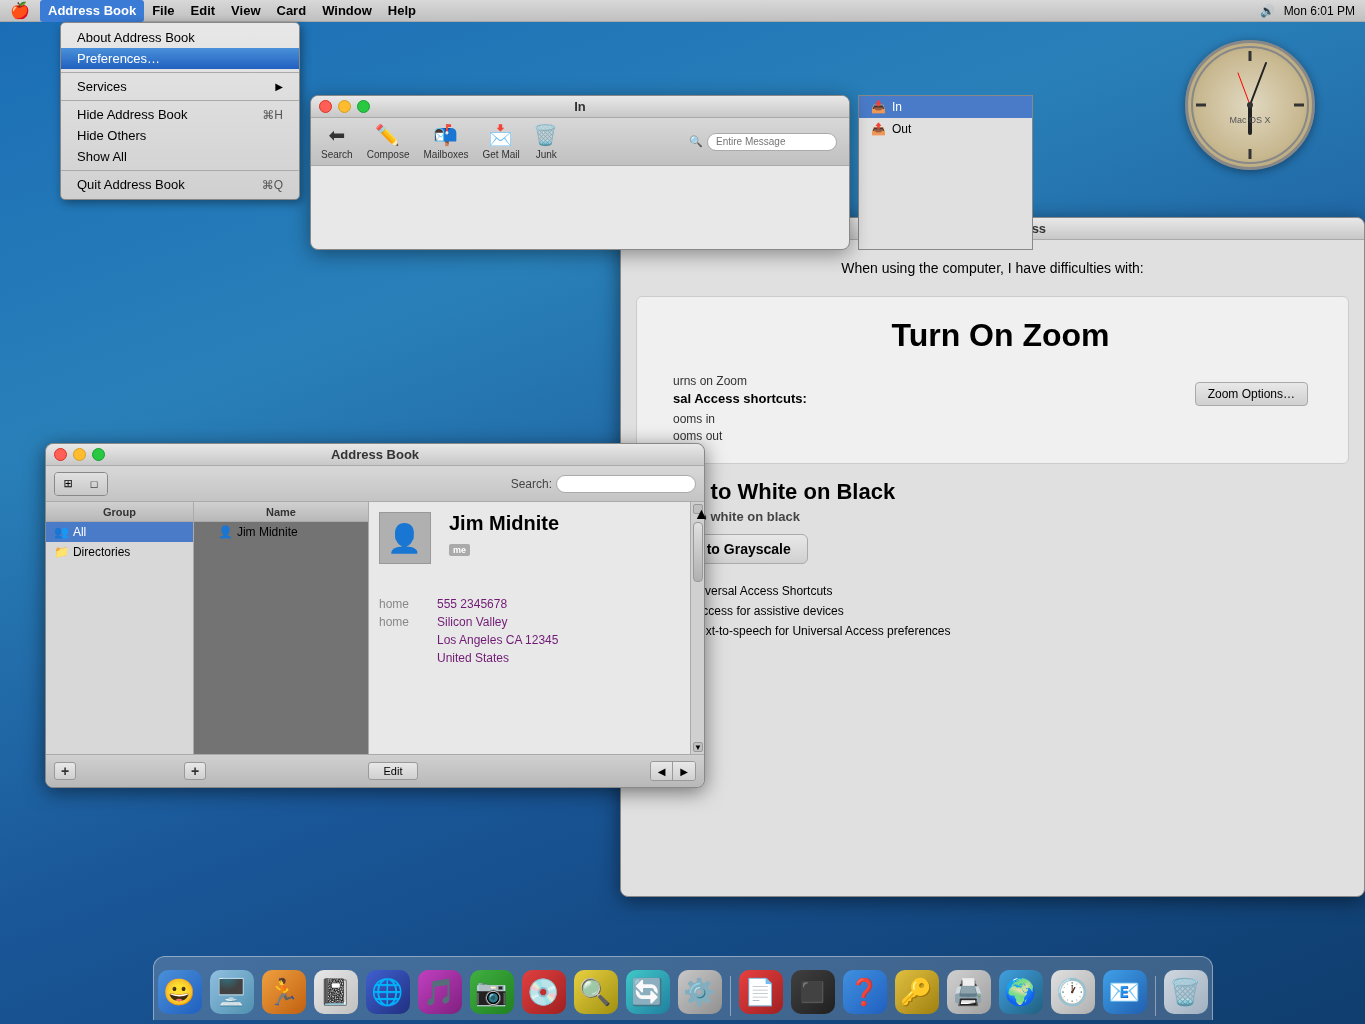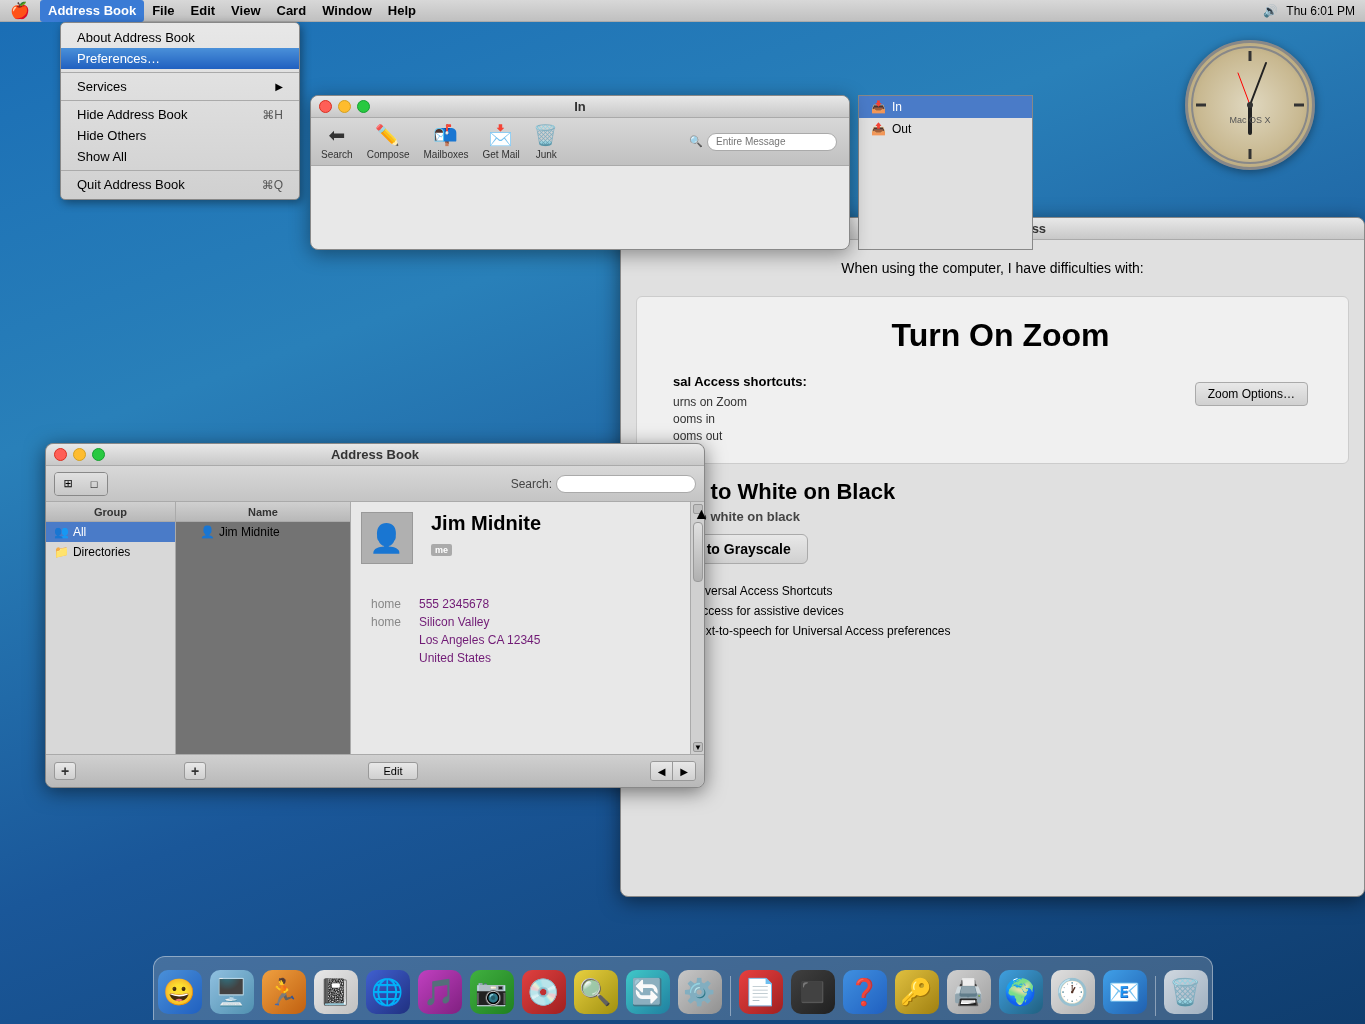--- a/index.html
+++ b/index.html
@@ -183,21 +183,21 @@
       padding: 0 8px;
       font-size: 11px;
       background: white;
     }
     .ab-content {
       display: flex;
       height: calc(100% - 22px - 36px - 32px);
       border-bottom: 1px solid #aaa;
     }
     .ab-group-col {
-      width: 130px;
+      width: 148px;
       border-right: 1px solid #aaa;
       background: #d8d8d8;
       overflow-y: auto;
     }
     .ab-col-header {
       height: 20px;
       background: linear-gradient(to bottom, #d0d0d0, #b8b8b8);
       display: flex;
       align-items: center;
       justify-content: center;
@@ -261,21 +261,21 @@
       border: 1px solid #aaa;
     }
     .detail-field {
       display: flex;
       margin: 4px 0;
       font-size: 12px;
     }
     .detail-label {
       color: #888;
       width: 50px;
-      text-align: center;
+      text-align: left;
       margin-right: 8px;
       font-size: 12px;
     }
     .detail-value {
       color: #701a75;
       font-size: 12px;
     }
     .me-badge {
       background: #aaaaaa;
       color: white;
@@ -645,21 +645,21 @@
   <div class="menubar-apple">🍎</div>
   <div class="menubar-item active">Address Book</div>
   <div class="menubar-item">File</div>
   <div class="menubar-item">Edit</div>
   <div class="menubar-item">View</div>
   <div class="menubar-item">Card</div>
   <div class="menubar-item">Window</div>
   <div class="menubar-item">Help</div>
   <div class="menubar-right">
     <span>🔊</span>
-    <span>Thu 6:01 PM</span>
+    <span>Mon 6:01 PM</span>
   </div>
 </div>
 
 <div class="dropdown-menu">
   <div class="menu-item">
     <span>About Address Book</span>
   </div>
   <div class="menu-item highlighted">
     <span>Preferences…</span>
     <span class="arrow"></span>
@@ -757,22 +757,22 @@
 
 <div class="ua-panel">
   <div class="ua-titlebar">
     <span>Universal Access</span>
   </div>
   <div class="ua-question">When using the computer, I have difficulties with:</div>
   <div class="ua-main" style="position:relative;padding-left:36px;">
     <div class="ua-title">Turn On Zoom</div>
     <div style="display:flex; gap:20px; position:relative;">
       <div style="flex:1;">
+        <div style="font-size:12px; color:#333; margin-bottom:3px;">urns on Zoom</div>
         <div style="font-size:13px; font-weight:bold; margin-bottom:6px;">sal Access shortcuts:</div>
-        <div style="font-size:12px; color:#333; margin-bottom:3px;">urns on Zoom</div>
         <div style="font-size:12px; color:#333; margin-bottom:3px;">ooms in</div>
         <div style="font-size:12px; color:#333;">ooms out</div>
       </div>
       <div class="ua-zoom-btn">Zoom Options…</div>
     </div>
   </div>
   <div style="padding: 15px 15px 5px; font-size:22px; font-weight:bold; color:#000;">
     <div>
       <span>switch to White on Black</span>
     </div>

